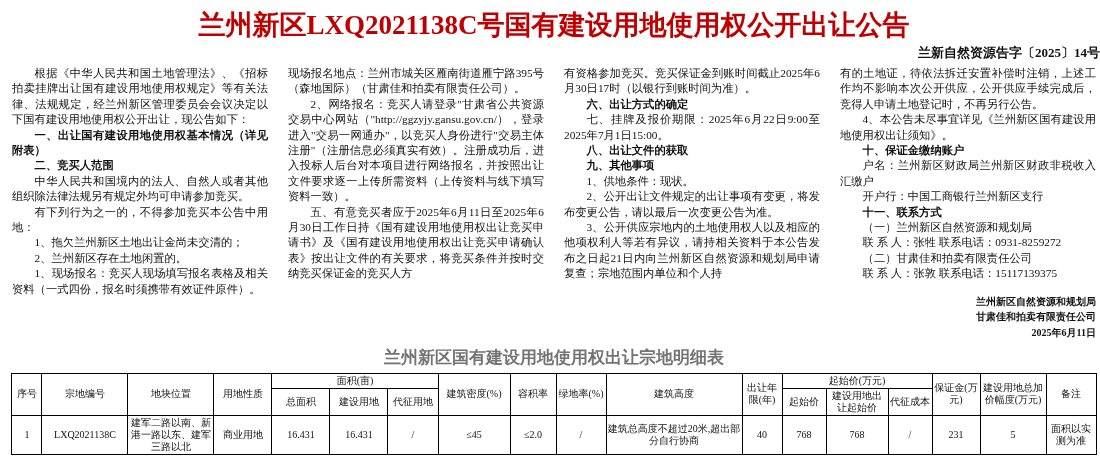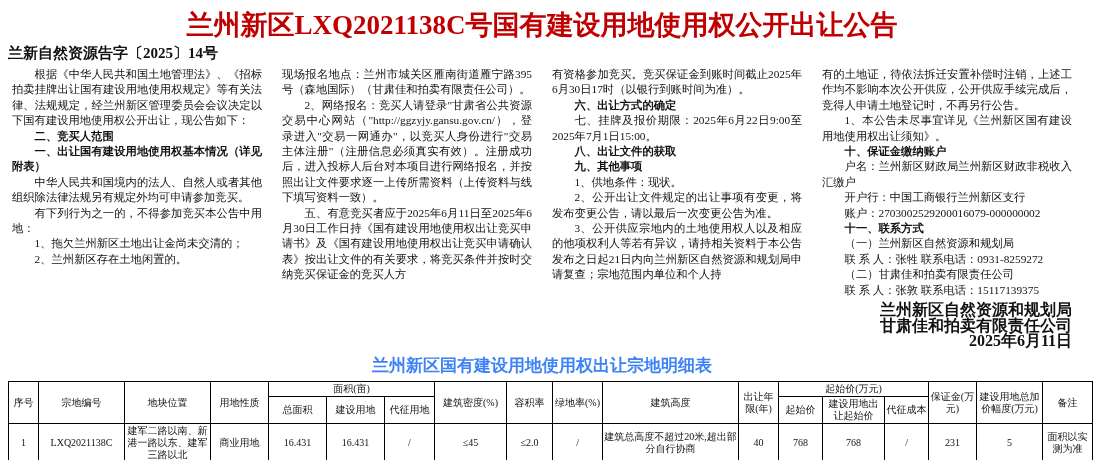--- a/index.html
+++ b/index.html
@@ -3,55 +3,55 @@
 <meta charset="utf-8">
 <style>
   html,body{margin:0;padding:0;}
   body{
     width:1100px;height:460px;
     background:#ffffff;
     font-family:"Liberation Serif","DejaVu Serif",serif;
     color:#111;
     overflow:hidden;
   }
-  .page{width:1100px;height:460px;position:relative;box-sizing:border-box;padding:6px 24px 0 8px;}
+  .page{width:1100px;height:460px;position:relative;box-sizing:border-box;padding:6px 0 0 8px;}
   .title{
     text-align:center;
     color:#c00000;
     font-weight:bold;
     font-size:27px;
     letter-spacing:0px;
     line-height:34px;
     margin:2px 0 2px 0;
     font-family:"Liberation Serif","DejaVu Serif",serif;
   }
   .subtitle{
-    text-align:left;
-    font-size:15px;
+    text-align:right;
+    font-size:13px;
     font-weight:bold;
     margin-bottom:4px;
   }
   .cols{
     display:flex;
     gap:20px;
     align-items:flex-start;
     padding:0 4px;
   }
   .col{
     width:354px;
     font-size:11.3px;
     line-height:15.4px;
     text-align:justify;
   }
   .col p{margin:0;}
   .col p.ind{text-indent:2em;}
   .col p.head{text-indent:2em;font-weight:bold;}
   .table-title{
     text-align:center;
-    color:#3b82f6;
+    color:#737373;
     font-weight:bold;
     font-size:17px;
     margin:6px 0 4px 0;
   }
   table.detail{
     border-collapse:collapse;
     width:1084px;
     margin:0 auto;
     font-size:10px;
     table-layout:fixed;
@@ -61,44 +61,45 @@
     text-align:center;
     vertical-align:middle;
     padding:1px 1px;
     line-height:12px;
     font-weight:normal;
   }
   table.detail th{font-weight:normal;}
   .tall{height:22px;}
   .sign{
     text-align:right;
-    font-size:16px;
+    font-size:10px;
     line-height:15.4px;
     font-weight:bold;
-    margin-top:4px;
+    margin-top:12px;
   }
 </style>
 </head>
 <body>
 
 <div class="page">
 
   <div class="title">兰州新区LXQ2021138C号国有建设用地使用权公开出让公告</div>
   <div class="subtitle">兰新自然资源告字〔2025〕14号</div>
 
   <div class="cols">
 
     <div class="col">
       <p class="ind">根据《中华人民共和国土地管理法》、《招标拍卖挂牌出让国有建设用地使用权规定》等有关法律、法规规定，经兰州新区管理委员会会议决定以下国有建设用地使用权公开出让，现公告如下：</p>
+      <p class="head">一、出让国有建设用地使用权基本情况（详见附表）</p>
       <p class="head">二、竞买人范围</p>
-      <p class="head">一、出让国有建设用地使用权基本情况（详见附表）</p>
       <p class="ind">中华人民共和国境内的法人、自然人或者其他组织除法律法规另有规定外均可申请参加竞买。</p>
       <p class="ind">有下列行为之一的，不得参加竞买本公告中用地：</p>
       <p class="ind">1、拖欠兰州新区土地出让金尚未交清的；</p>
       <p class="ind">2、兰州新区存在土地闲置的。</p>
+      <p class="ind">1、现场报名：竞买人现场填写报名表格及相关资料（一式四份，报名时须携带有效证件原件）。</p>
     </div>
 
     <div class="col">
       <p>现场报名地点：兰州市城关区雁南街道雁宁路395号（森地国际）（甘肃佳和拍卖有限责任公司）。</p>
       <p class="ind">2、网络报名：竞买人请登录"甘肃省公共资源交易中心网站（"http://ggzyjy.gansu.gov.cn/），登录进入"交易一网通办"，以竞买人身份进行"交易主体注册"（注册信息必须真实有效）。注册成功后，进入投标人后台对本项目进行网络报名，并按照出让文件要求逐一上传所需资料（上传资料与线下填写资料一致）。</p>
       <p class="ind">五、有意竞买者应于2025年6月11日至2025年6月30日工作日持《国有建设用地使用权出让竞买申请书》及《国有建设用地使用权出让竞买申请确认表》按出让文件的有关要求，将竞买条件并按时交纳竞买保证金的竞买人方</p>
     </div>
 
     <div class="col">
       <p>有资格参加竞买。竞买保证金到账时间截止2025年6月30日17时（以银行到账时间为准）。</p>
@@ -106,25 +107,24 @@
       <p class="ind">七、挂牌及报价期限：2025年6月22日9:00至2025年7月1日15:00。</p>
       <p class="head">八、出让文件的获取</p>
       <p class="head">九、其他事项</p>
       <p class="ind">1、供地条件：现状。</p>
       <p class="ind">2、公开出让文件规定的出让事项有变更，将发布变更公告，请以最后一次变更公告为准。</p>
       <p class="ind">3、公开供应宗地内的土地使用权人以及相应的他项权利人等若有异议，请持相关资料于本公告发布之日起21日内向兰州新区自然资源和规划局申请复查；宗地范围内单位和个人持</p>
     </div>
 
     <div class="col">
       <p>有的土地证，待依法拆迁安置补偿时注销，上述工作均不影响本次公开供应，公开供应手续完成后，竞得人申请土地登记时，不再另行公告。</p>
-      <p class="ind">1、本公告未尽事宜详见《兰州新区国有建设用地使用权出让须知》。</p>
+      <p class="ind">4、本公告未尽事宜详见《兰州新区国有建设用地使用权出让须知》。</p>
       <p class="head">十、保证金缴纳账户</p>
       <p class="ind">户名：兰州新区财政局兰州新区财政非税收入汇缴户</p>
       <p class="ind">开户行：中国工商银行兰州新区支行</p>
-      <p class="ind">账户：2703002529200016079-000000002</p>
       <p class="head">十一、联系方式</p>
       <p class="ind">（一）兰州新区自然资源和规划局</p>
       <p class="ind">联 系 人：张牲  联系电话：0931-8259272</p>
       <p class="ind">（二）甘肃佳和拍卖有限责任公司</p>
       <p class="ind">联 系 人：张敦  联系电话：15117139375</p>
       <div class="sign">
         <div>兰州新区自然资源和规划局</div>
         <div>甘肃佳和拍卖有限责任公司</div>
         <div>2025年6月11日</div>
       </div>

